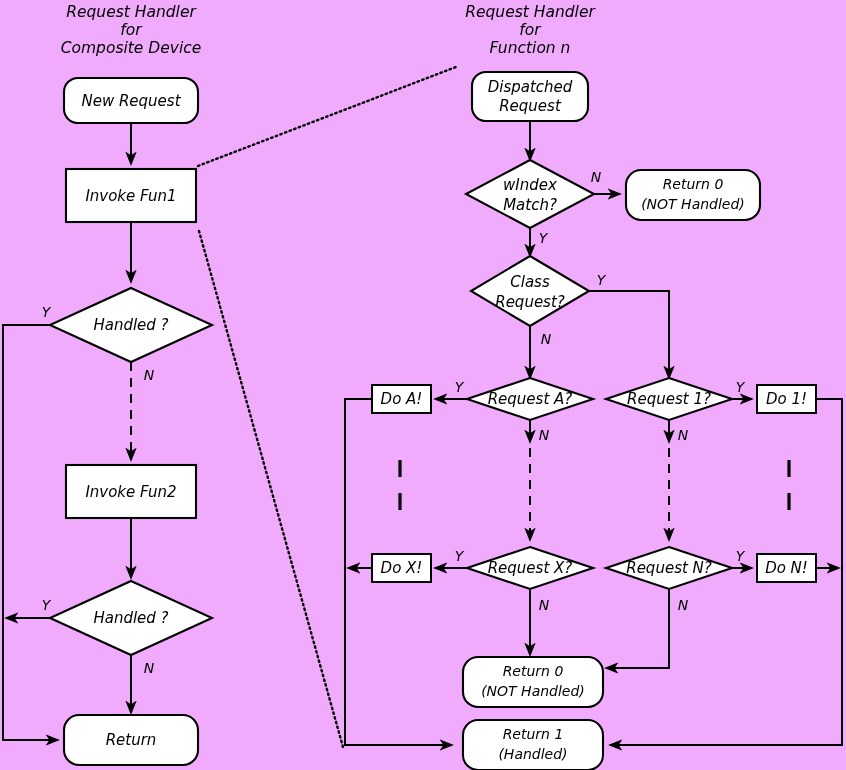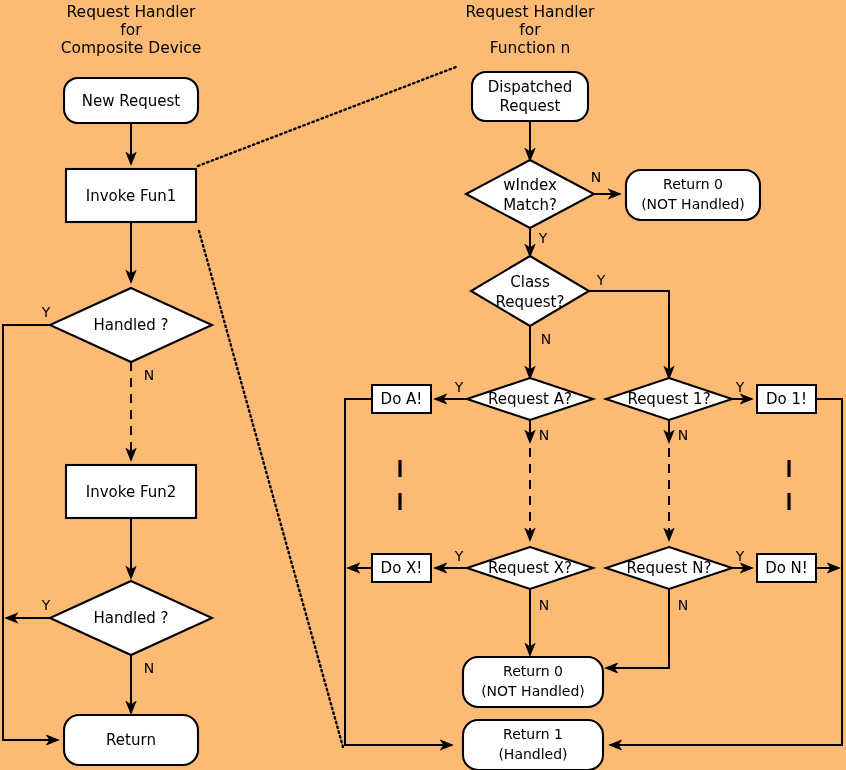--- a/index.html
+++ b/index.html
@@ -1,18 +1,18 @@
 <!DOCTYPE html>
 <html><head>
 <meta charset="utf-8">
 <style>
   html,body{margin:0;padding:0;background:#ffffff;}
   body{width:846px;height:770px;overflow:hidden;
        font-family:"DejaVu Sans","Liberation Sans",sans-serif;}
-  #stage{position:relative;width:846px;height:770px;background:#fdba74;}
+  #stage{position:relative;width:846px;height:770px;background:#f0abfc;font-style:italic;}
   svg{display:block;}
   .node-text{font-family:"DejaVu Sans","Liberation Sans",sans-serif;
              font-size:15px;fill:#000;text-anchor:middle;dominant-baseline:middle;}
   .node-text.small{font-size:14px;}
   .title-text{font-family:"DejaVu Sans","Liberation Sans",sans-serif;
               font-size:15.5px;fill:#000;text-anchor:middle;dominant-baseline:middle;}
   .edge-label{font-family:"DejaVu Sans","Liberation Sans",sans-serif;
               font-size:14px;fill:#000;text-anchor:middle;dominant-baseline:middle;}
   .shape{fill:#ffffff;stroke:#000000;stroke-width:2.1;}
   .shape-thin{fill:#ffffff;stroke:#000000;stroke-width:2;}

